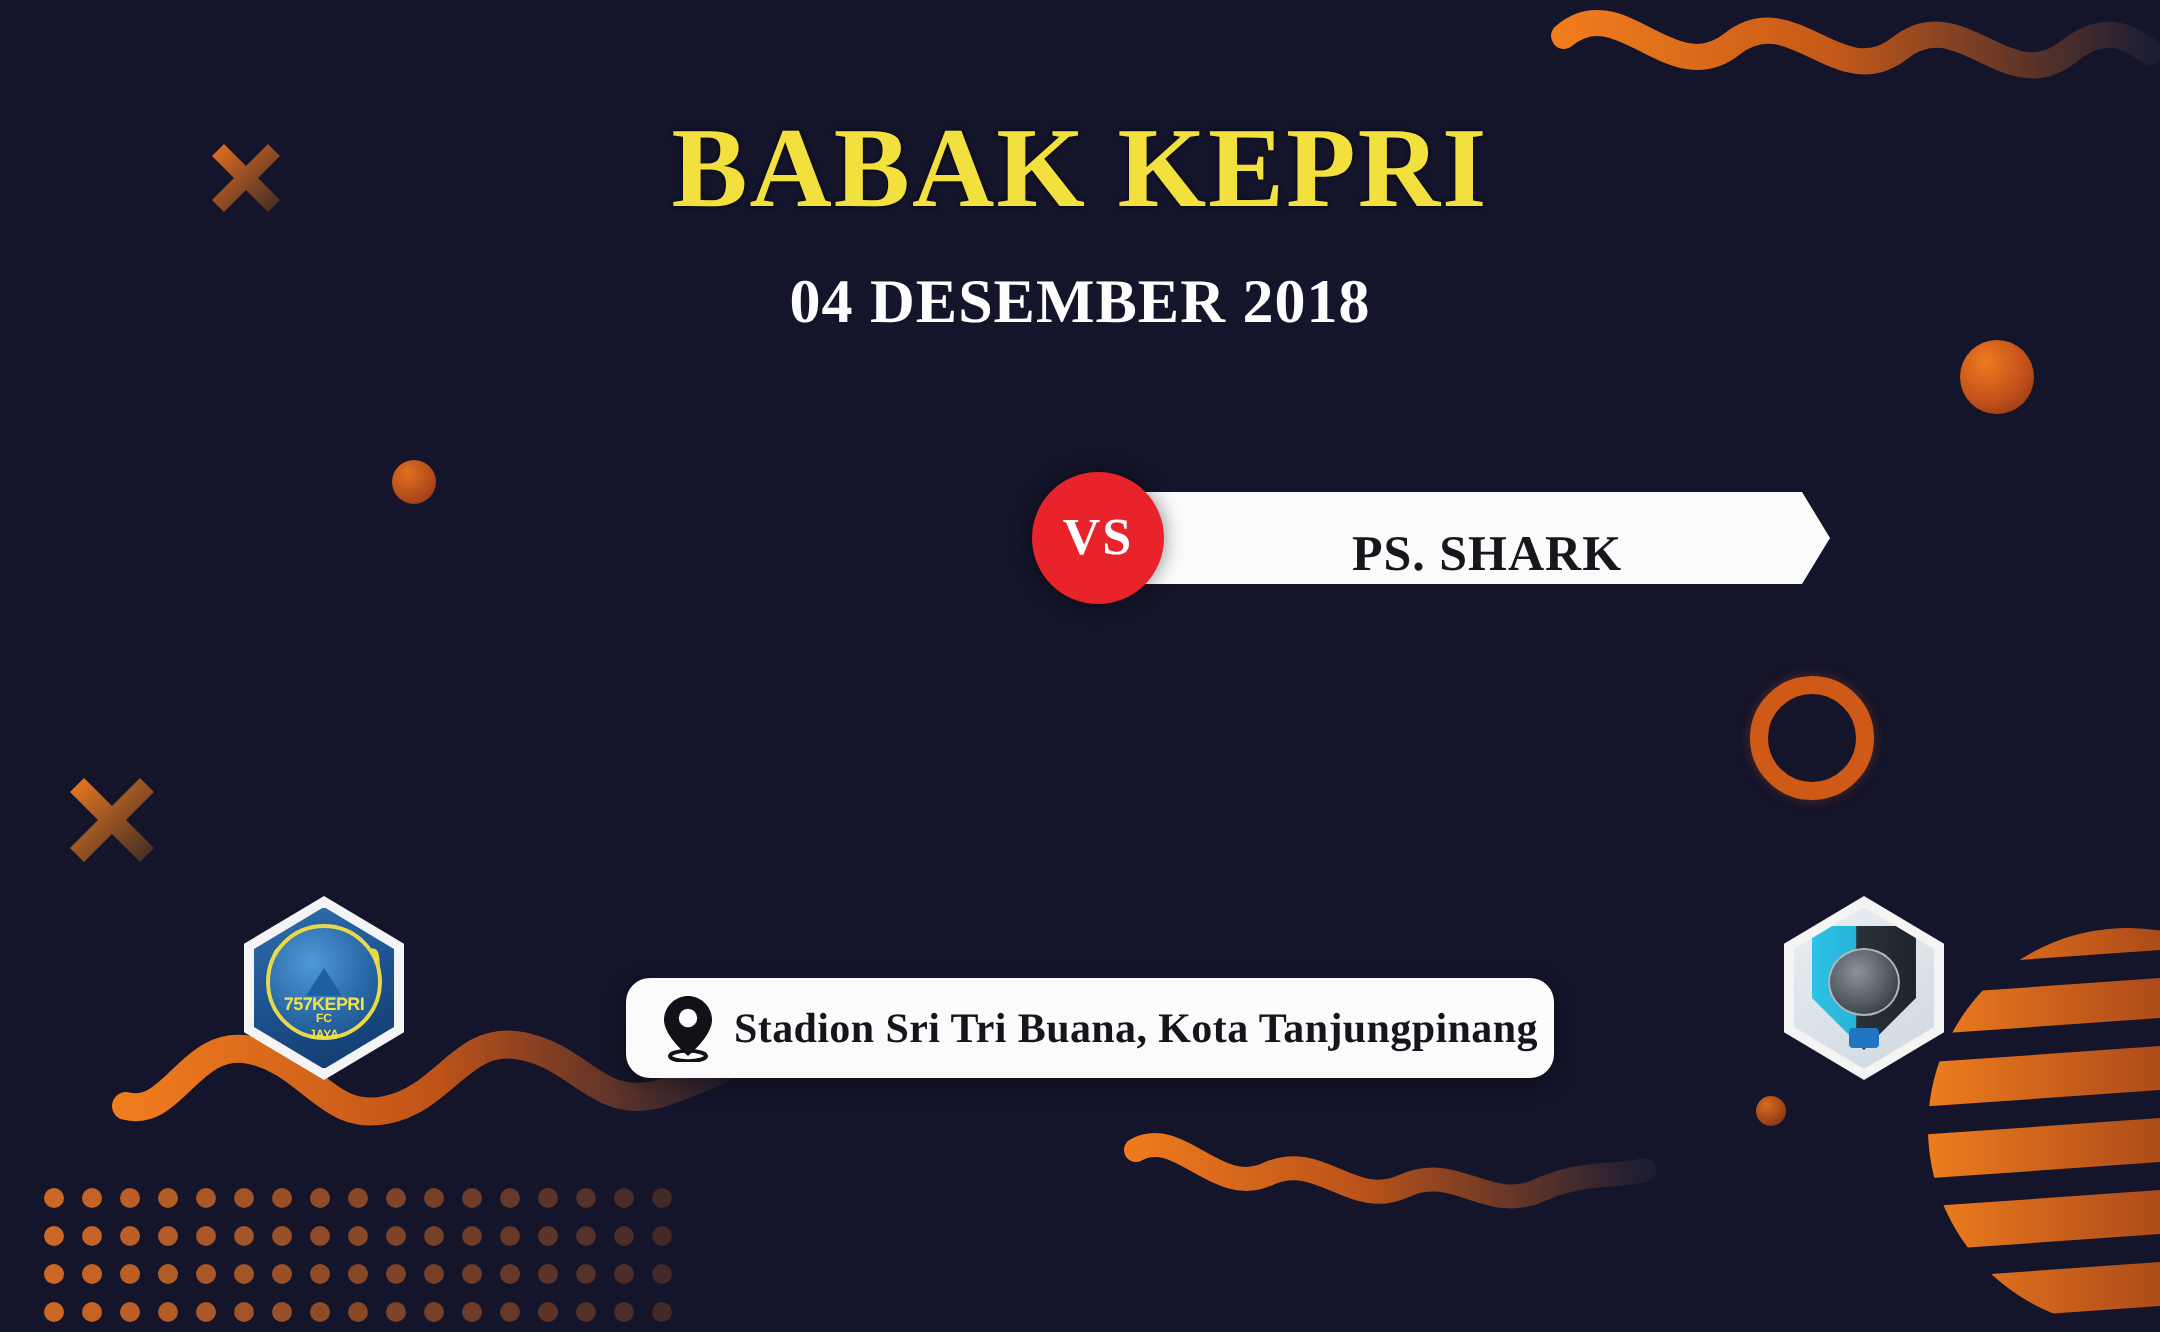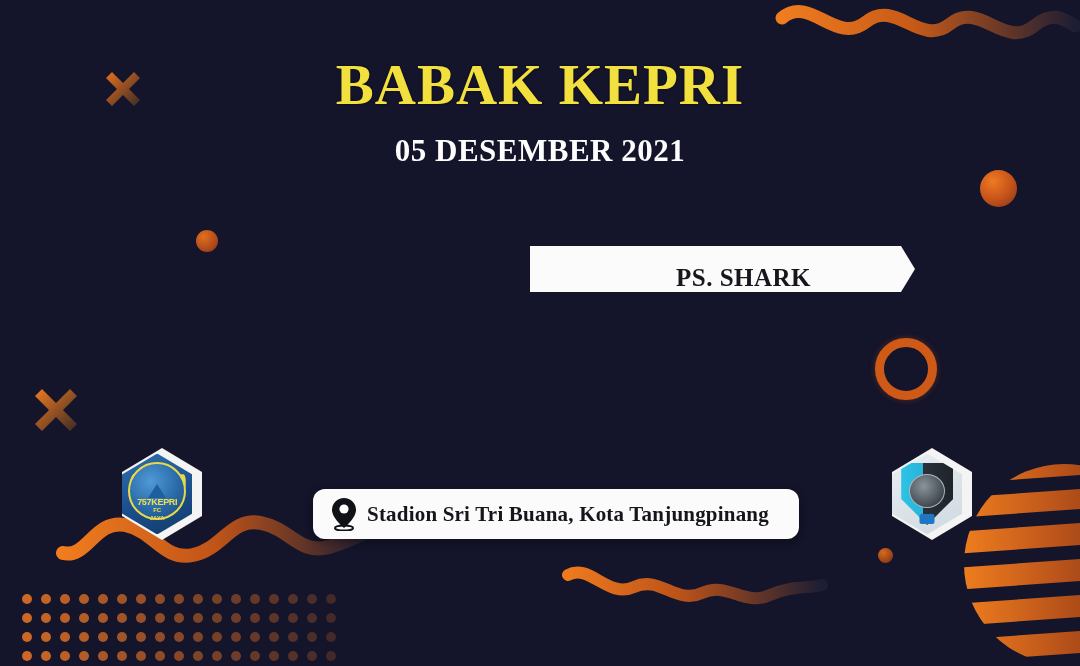--- a/index.html
+++ b/index.html
@@ -94,21 +94,21 @@
   .badge{
     position:absolute;top:220px;
     width:80px;height:92px;
   }
   #badge-left{left:122px;}
   #badge-right{left:892px;}
   .hexwrap{
     width:100%;height:100%;
     clip-path:polygon(50% 0, 100% 26%, 100% 74%, 50% 100%, 0 74%, 0 26%);
     background:#f4f4f4;
-    display:flex;align-items:center;justify-content:flex-start;
+    display:flex;align-items:center;justify-content:center;
   }
   .hexinner{
     width:88%;height:88%;
     clip-path:polygon(50% 0, 100% 26%, 100% 74%, 50% 100%, 0 74%, 0 26%);
     position:relative;overflow:hidden;
   }
   #hex-left-inner{background:linear-gradient(160deg,#2f6fae 0%,#1b4f8c 55%,#123a6a 100%);}
   #hex-right-inner{background:linear-gradient(150deg,#e9eef2 0%,#cfd9e0 100%);}
 
   
@@ -156,21 +156,21 @@
     width:15px;height:10px;background:#1f77c4;border-radius:2px;
   }
 
   
   #venue{
     position:absolute;left:313px;top:489px;
     height:50px;
     background:#fbfbfb;
     border-radius:12px;
     display:flex;align-items:center;
-    padding:0 30px 0 18px;
+    padding:0 8px 0 18px;
     box-shadow:0 3px 10px rgba(0,0,0,.35);
   }
   #venue-text{
     font-family:"Liberation Serif", serif;
     font-weight:bold;font-size:21px;color:#15151b;letter-spacing:.2px;
     white-space:nowrap;
   }
   #pin-icon{margin-right:10px;display:flex;align-items:center;}
 </style>
 </head>
@@ -331,21 +331,21 @@
       <div class="dot" style="left: 212px; top: 651px; width: 10px; height: 10px; background: rgba(214, 108, 38, 0.51);"></div>
       <div class="dot" style="left: 231px; top: 651px; width: 10px; height: 10px; background: rgba(214, 108, 38, 0.467);"></div>
       <div class="dot" style="left: 250px; top: 651px; width: 10px; height: 10px; background: rgba(214, 108, 38, 0.42);"></div>
       <div class="dot" style="left: 269px; top: 651px; width: 10px; height: 10px; background: rgba(214, 108, 38, 0.376);"></div>
       <div class="dot" style="left: 288px; top: 651px; width: 10px; height: 10px; background: rgba(214, 108, 38, 0.333);"></div>
       <div class="dot" style="left: 307px; top: 651px; width: 10px; height: 10px; background: rgba(214, 108, 38, 0.286);"></div>
       <div class="dot" style="left: 326px; top: 651px; width: 10px; height: 10px; background: rgba(214, 108, 38, 0.243);"></div>
     </div>
 
   <div id="title">BABAK KEPRI</div>
-  <div id="date">05 DESEMBER 2021</div>
+  <div id="date">04 DESEMBER 2018</div>
 
   <div id="match">
 
     <div class="badge" id="badge-left">
       <div class="hexwrap">
         <div class="hexinner" id="hex-left-inner">
           <div class="crest-wing-l"></div>
           <div class="crest-wing-r"></div>
           <div class="crest-ring"></div>
           <div class="crest-star"></div>
@@ -368,20 +368,23 @@
         <div class="hexinner" id="hex-right-inner">
           <div class="shield"></div>
           <div class="shark-head"></div>
           <div class="shark-badge-num"></div>
         </div>
       </div>
     </div>
 
   </div>
 
+  <div id="vs-circle">
+    <span>VS</span>
+  </div>
 
 
   <div id="venue">
     <span id="pin-icon">
       <svg width="26" height="34" viewBox="0 0 26 34">
         <path d="M13,1 C19.6,1 25,6.4 25,13 C25,21 13,31 13,31 C13,31 1,21 1,13 C1,6.4 6.4,1 13,1 Z" fill="#111118"></path>
         <circle cx="13" cy="12" r="4.6" fill="#ffffff"></circle>
         <ellipse cx="13" cy="31" rx="9" ry="2.6" fill="none" stroke="#111118" stroke-width="2"></ellipse>
       </svg>
     </span>

